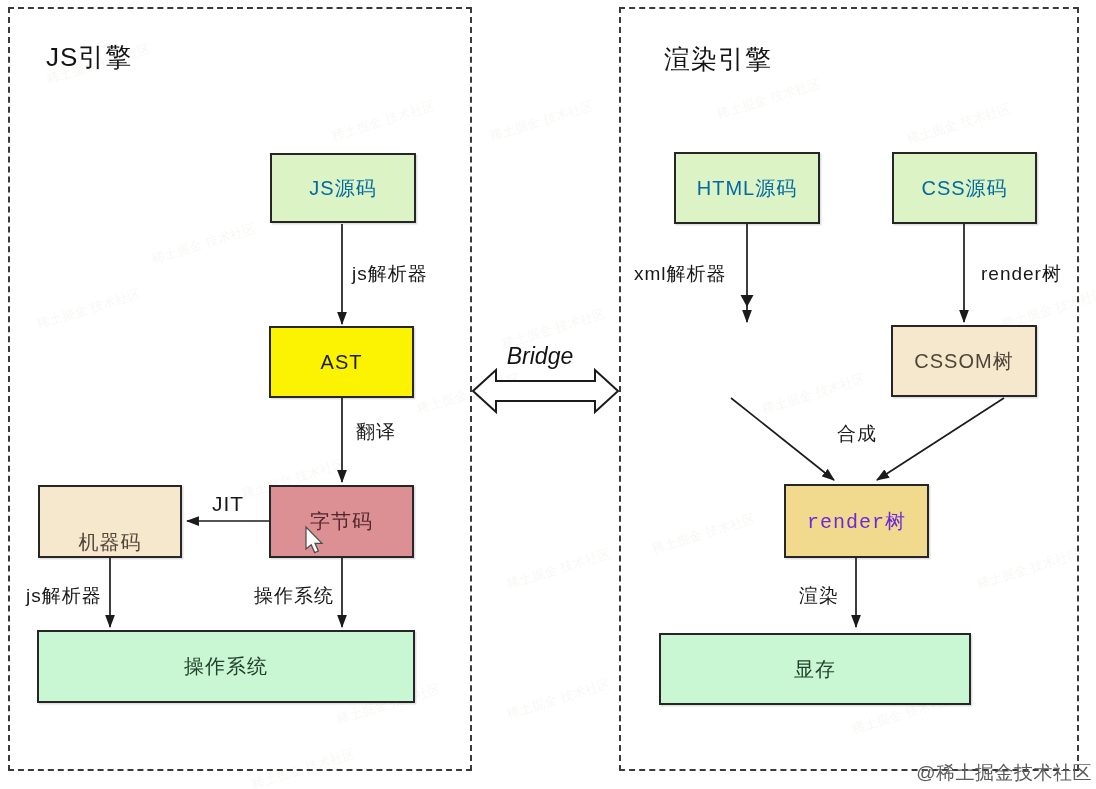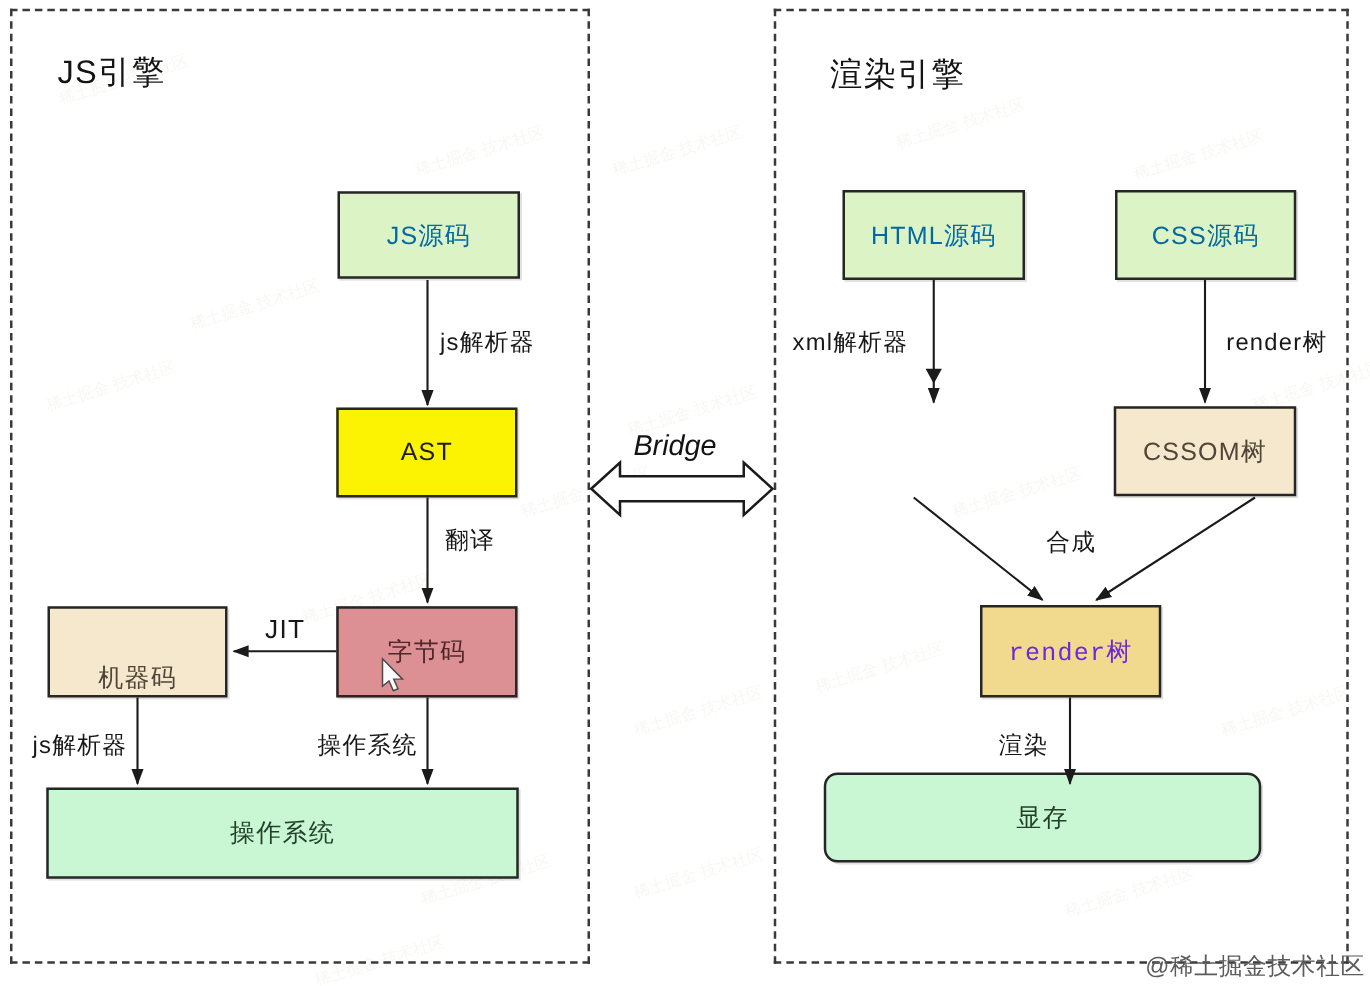--- a/index.html
+++ b/index.html
@@ -30,21 +30,21 @@
   #node-js-source{left:270px;top:153px;width:146px;height:70px;}
   #node-ast{left:269px;top:326px;width:145px;height:72px;}
   #node-machine-code{left:38px;top:485px;width:144px;height:73px;align-items:flex-end;}
   #node-bytecode{left:269px;top:485px;width:145px;height:73px;}
   #node-os{left:37px;top:630px;width:378px;height:73px;text-align:center;}
   #node-html-source{left:674px;top:152px;width:146px;height:72px;text-align:center;}
   #node-css-source{left:892px;top:152px;width:145px;height:72px;}
   #node-dom-tree{left:674px;top:325px;width:146px;height:72px;}
   #node-cssom-tree{left:891px;top:325px;width:146px;height:72px;}
   #node-render-tree{left:784px;top:484px;width:145px;height:74px;}
-  #node-video-memory{left:659px;top:618px;width:350px;height:72px;border-radius:11px;}
+  #node-video-memory{left:659px;top:633px;width:312px;height:72px;}
 
   
   .edge-label{position:absolute;font-size:19px;color:#181818;letter-spacing:1px;white-space:nowrap;}
   #lbl-js-parser{left:352px;top:261px;}
   #lbl-translate{left:356px;top:419px;}
   #lbl-jit{left:212px;top:492px;font-size:21px;}
   #lbl-direct-exec{left:26px;top:583px;}
   #lbl-interpret-exec{left:254px;top:583px;}
   #lbl-xml-parser{left:634px;top:261px;}
   #lbl-css-parser{left:981px;top:261px;}

